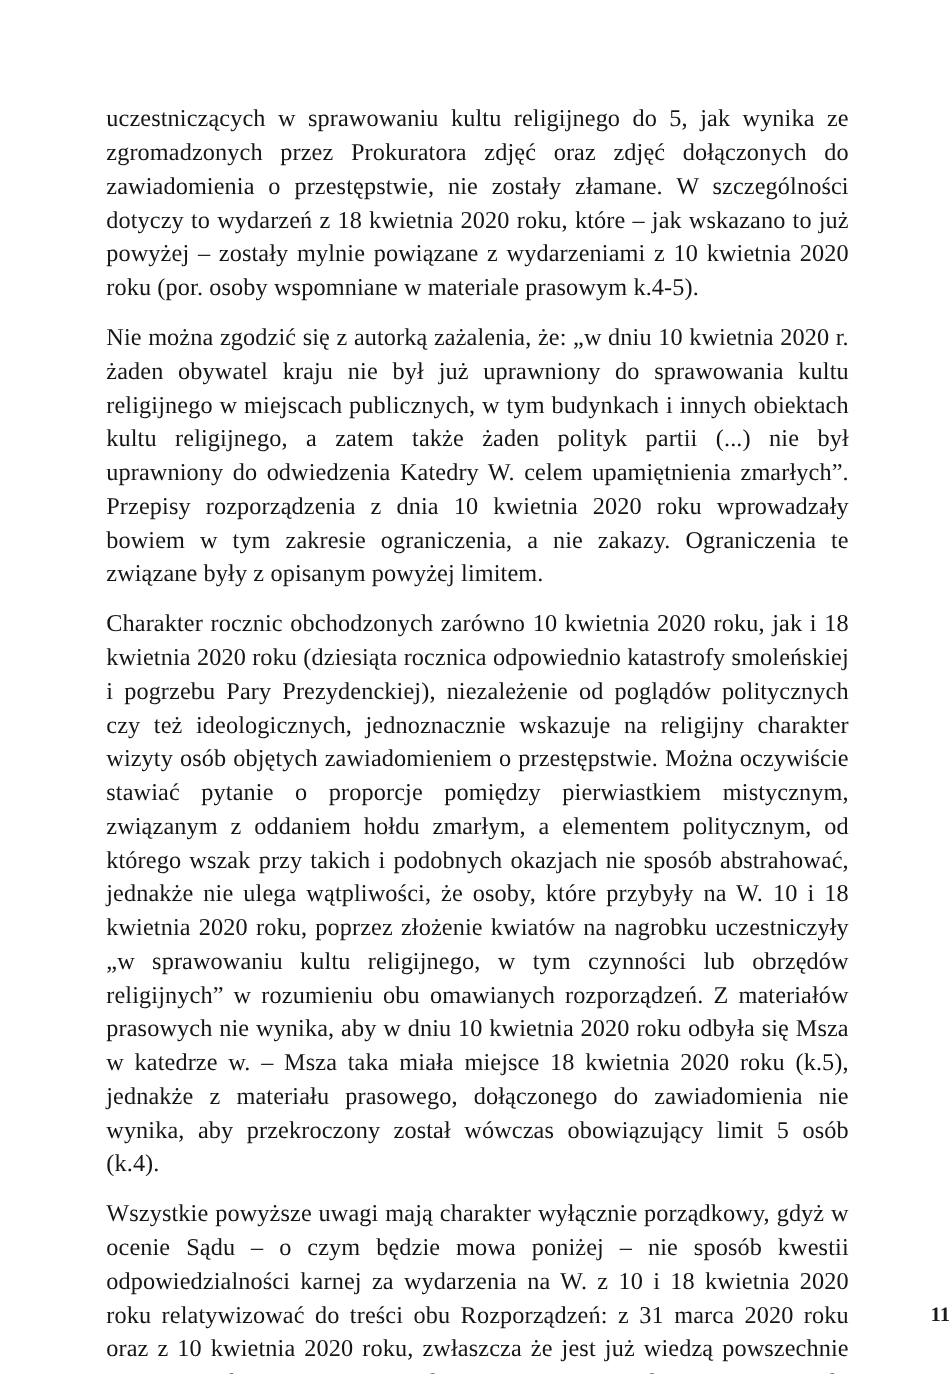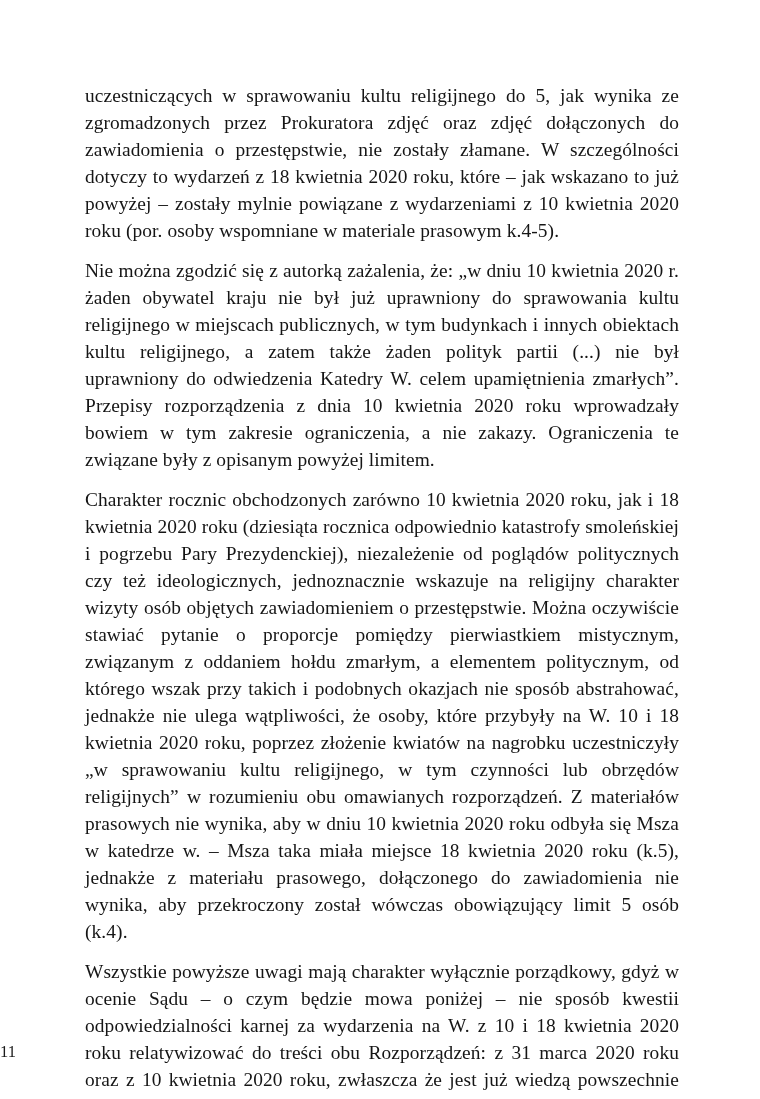--- a/index.html
+++ b/index.html
@@ -34,23 +34,23 @@
   }
   .text-block p {
     margin: 0 0 13px 0;
     padding: 0;
   }
   .page-number {
     position: absolute;
     left: 0;
     top: 1042px;
     width: 760px;
-    text-align: left;
+    text-align: right;
     font-size: 16.5px;
-    font-weight: normal;
+    font-weight: bold;
     color: #1a1a1a;
   }
 </style>
 </head>
 <body>
 
 <div class="page">
   <div class="text-block">
     <p>uczestniczących w sprawowaniu kultu religijnego do 5, jak wynika ze zgromadzonych przez Prokuratora zdjęć oraz zdjęć dołączonych do zawiadomienia o przestępstwie, nie zostały złamane. W szczególności dotyczy to wydarzeń z 18 kwietnia 2020 roku, które – jak wskazano to już powyżej – zostały mylnie powiązane z wydarzeniami z 10 kwietnia 2020 roku (por. osoby wspomniane w materiale prasowym k.4-5).</p>
     <p>Nie można zgodzić się z autorką zażalenia, że: „w dniu 10 kwietnia 2020 r. żaden obywatel kraju nie był już uprawniony do sprawowania kultu religijnego w miejscach publicznych, w tym budynkach i innych obiektach kultu religijnego, a zatem także żaden polityk partii (...) nie był uprawniony do odwiedzenia Katedry W. celem upamiętnienia zmarłych”. Przepisy rozporządzenia z dnia 10 kwietnia 2020 roku wprowadzały bowiem w tym zakresie ograniczenia, a nie zakazy. Ograniczenia te związane były z opisanym powyżej limitem.</p>

